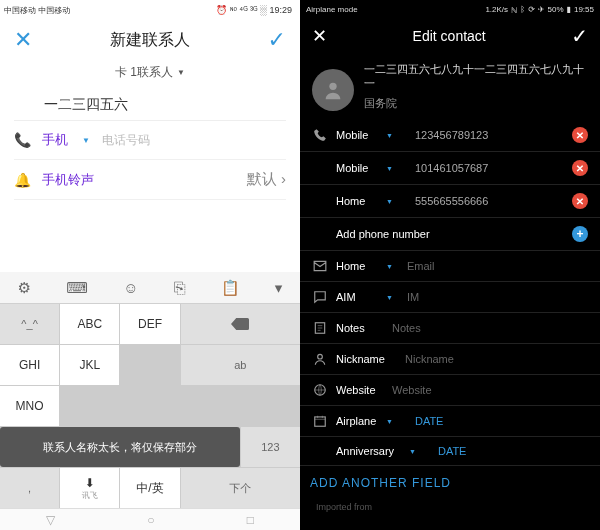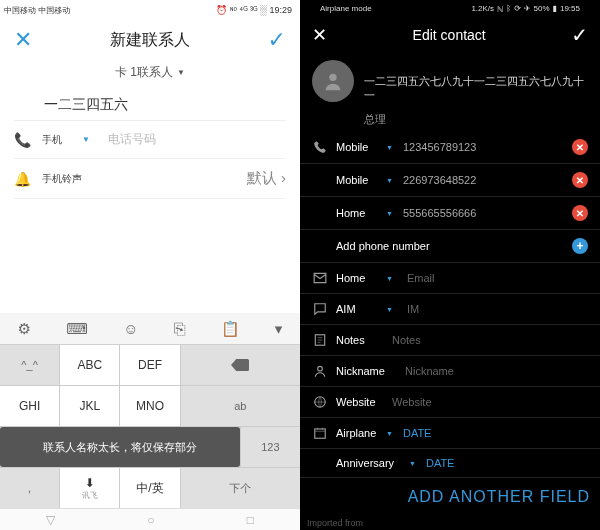--- a/index.html
+++ b/index.html
@@ -15,61 +15,61 @@
 .lhead .title{font-size:16px;color:#222}
 .lhead .chk{color:#3498db;font-size:22px}
 
 .lsub{height:24px;display:flex;justify-content:center;align-items:center;gap:4px;font-size:12px;color:#555}
 .lsub .caret{font-size:8px;color:#555}
 
 .lform{padding:6px 14px}
 .lname{font-size:14px;color:#333;padding:6px 0 6px 30px;border-bottom:1px solid #eee}
 .lrow{display:flex;align-items:center;padding:10px 0;border-bottom:1px solid #f0f0f0;gap:10px}
 .lrow .icn{width:18px;color:#888;font-size:14px}
-.lrow .lbl{font-size:10px;color:#404040;min-width:30px}
+.lrow .lbl{font-size:13px;color:#6d28d9;min-width:30px}
 .lrow .dd{color:#3498db;font-size:8px}
-.lrow .ph{color:#bbb;font-size:12px;margin-left:8px}
+.lrow .ph{color:#bbb;font-size:12px;margin-left:2px}
 .lrow .def{margin-left:auto;color:#888;font-size:15px}
 
 .kbwrap{position:absolute;bottom:22px;left:0;right:0;background:#e8e8e8}
 .ktool{height:32px;display:flex;align-items:center;justify-content:space-around;border-bottom:1px solid #d0d0d0;background:#f5f5f5}
 .ktool span{color:#666;font-size:15px}
 .kb{display:grid;grid-template-columns:repeat(5,1fr);gap:1px;background:#ccc}
 .kb .key{background:#fff;height:40px;display:flex;align-items:center;justify-content:center;font-size:12px;color:#333}
 .kb .key.g{background:#e0e0e0;color:#666;font-size:11px}
 .kb .key.bk svg{width:18px;height:14px}
 .toast{grid-column:1/5;background:#555;color:#fff;display:flex;align-items:center;justify-content:center;font-size:11px;border-radius:3px;height:40px}
 .navbar{height:22px;display:flex;align-items:center;justify-content:space-around;background:#fafafa;border-top:1px solid #ddd}
 .navbar span{color:#aaa;font-size:12px}
 
-.rstatus{height:18px;display:flex;align-items:center;padding:0 20px;font-size:8px;color:#ddd;gap:3px}
+.rstatus{height:18px;display:flex;align-items:center;padding:0 6px;font-size:8px;color:#ddd;gap:3px}
 .rstatus .rright{margin-left:auto;display:flex;gap:3px;align-items:center}
 .rhead{height:36px;display:flex;align-items:center;justify-content:space-between;padding:0 12px}
 .rhead .x{font-size:18px;color:#fff}
 .rhead .title{font-size:14px}
 .rhead .chk{font-size:20px;color:#fff}
 .rtop{display:flex;padding:8px 12px;gap:10px;align-items:flex-end}
 .avatar{width:42px;height:42px;border-radius:50%;background:#666;display:flex;align-items:center;justify-content:center}
 .avatar svg{width:22px;height:22px;fill:#999}
 .ridname{font-size:11px;color:#ddd;word-break:break-all;line-height:14px}
 .rorg{font-size:11px;color:#999;margin-top:6px}
 .rtitle{font-size:11px;color:#999;padding:2px 12px 4px 64px}
 .rrow{display:flex;align-items:center;padding:8px 12px;gap:8px;border-bottom:1px solid #222;font-size:11px}
 .rrow .ricn{width:16px;color:#888;display:flex;align-items:center;justify-content:center}
 .rrow .ricn svg{width:14px;height:14px;fill:#999}
 .rrow .rlbl{color:#fff;min-width:42px}
 .rrow .rdd{color:#3498db;font-size:7px}
-.rrow .rval{color:#aaa;margin-left:2px;flex:1}
+.rrow .rval{color:#aaa;margin-left:14px;flex:1}
 .rrow .rph{color:#666;margin-left:6px;flex:1}
 .rrow .del{width:16px;height:16px;border-radius:50%;background:#e74c3c;color:#fff;display:flex;align-items:center;justify-content:center;font-size:10px;font-weight:bold}
 .rrow .add{width:16px;height:16px;border-radius:50%;background:#3498db;color:#fff;display:flex;align-items:center;justify-content:center;font-size:12px;font-weight:bold}
 .rrow.addp .rlbl{color:#fff}
 .rrow .link{color:#3498db}
-.addbtn{text-align:right;padding:10px;color:#3498db;font-size:16px;letter-spacing:1px}
-.impfrom{font-size:9px;color:#555;padding:2px 7px}
+.addbtn{text-align:left;padding:10px;color:#3498db;font-size:12px;letter-spacing:1px}
+.impfrom{font-size:9px;color:#555;padding:2px 16px}
 </style>
 </head>
 <body>
 
 <div class="left">
   <div class="lstatus">
     <span class="op">中国移动
 中国移动</span>
     <span>⏰ ᶰᵒ ⁴ᴳ ³ᴳ ░</span>
     <span>19:29</span>
@@ -111,22 +111,22 @@
       <div class="key g">^_^</div>
       <div class="key">ABC</div>
       <div class="key">DEF</div>
       <div class="key g bk" style="grid-column:4/6">
           <svg viewBox="0 0 24 16">
             <path d="M7 0h15a2 2 0 012 2v12a2 2 0 01-2 2H7l-7-8 7-8zm4 4l3 3 3-3 1 1-3 3 3 3-1 1-3-3-3 3-1-1 3-3-3-3 1-1z" fill="#666"></path>
           </svg>
         </div>
       <div class="key">GHI</div>
       <div class="key">JKL</div>
+      <div class="key g" style="grid-column:4/6">ab</div>
       <div class="key">MNO</div>
-      <div class="key g" style="grid-column:4/6">ab</div>
       <div class="toast">联系人名称太长，将仅保存部分</div>
       <div class="key g">123</div>
       <div class="key g">,</div>
       <div class="key" style="flex-direction:column">
           <span>⬇</span>
           <span style="font-size:8px;color:#999">讯飞</span>
         </div>
       <div class="key">中/英</div>
       <div class="key g" style="grid-column:4/6">下个</div>
     </div>
@@ -159,40 +159,40 @@
   </div>
   <div class="rtop">
     <div class="avatar">
         <svg viewBox="0 0 24 24">
           <circle cx="12" cy="8" r="4"></circle>
           <path d="M4 22c0-4 4-7 8-7s8 3 8 7z"></path>
         </svg>
       </div>
     <div style="flex:1">
       <div class="ridname">一二三四五六七八九十一二三四五六七八九十一</div>
-    </div>
-  </div>
-  <div class="rtitle">总理</div>
+      <div class="rorg">国务院</div>
+    </div>
+  </div>
 
   <div class="rrow">
     <span class="ricn">
         <svg viewBox="0 0 24 24">
           <path d="M6 2l4 4-2 3c1 3 4 6 7 7l3-2 4 4-3 4c-8 0-17-9-17-17l4-3z"></path>
         </svg>
       </span>
     <span class="rlbl">Mobile</span>
     <span class="rdd">▼</span>
     <span class="rval">123456789123</span>
     <span class="del">✕</span>
   </div>
   <div class="rrow">
     <span class="ricn"></span>
     <span class="rlbl">Mobile</span>
     <span class="rdd">▼</span>
-    <span class="rval">226973648522</span>
+    <span class="rval">101461057687</span>
     <span class="del">✕</span>
   </div>
   <div class="rrow">
     <span class="ricn"></span>
     <span class="rlbl">Home</span>
     <span class="rdd">▼</span>
     <span class="rval">555665556666</span>
     <span class="del">✕</span>
   </div>
   <div class="rrow addp">

